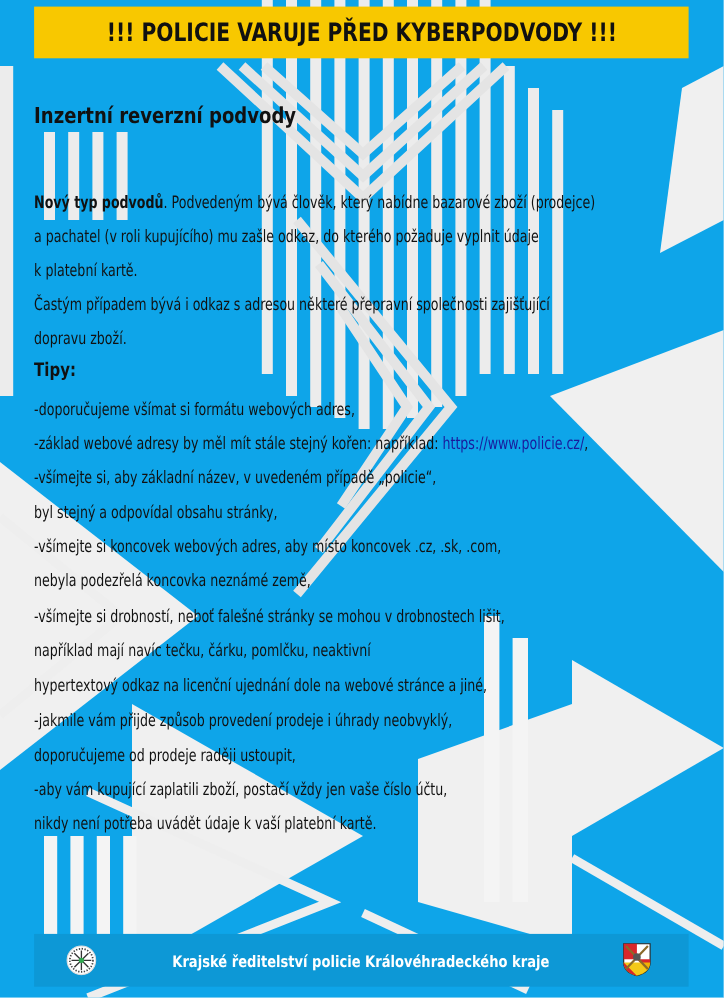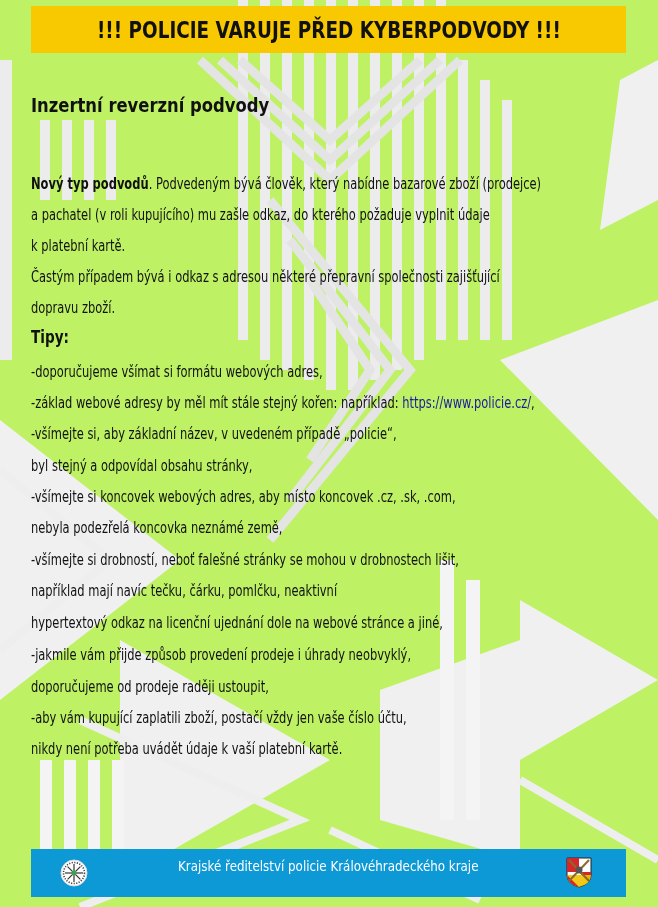--- a/index.html
+++ b/index.html
@@ -1,19 +1,19 @@
 <!DOCTYPE html>
 <html><head>
   <meta charset="utf-8">
   <style>
     * { box-sizing: border-box; margin: 0; padding: 0; }
     html, body { width: 658px; height: 907px; overflow: hidden; background: #ffffff; }
     body { position: relative; font-family: "Liberation Sans", "DejaVu Sans", sans-serif; color: #111111; }
 
-    .page { position: absolute; left: 0; top: 0; width: 658px; height: 907px; background: #bef264; overflow: hidden; }
+    .page { position: absolute; left: 0; top: 0; width: 658px; height: 907px; background: #0ea5e9; overflow: hidden; }
     .bg { position: absolute; left: 0; top: 0; width: 658px; height: 907px; z-index: 0; }
 
     .banner {
       position: absolute; left: 31px; top: 6px; width: 595px; height: 47px;
       background: #f8c800;
       display: flex; align-items: center; justify-content: center;
       z-index: 2;
     }
     .banner-text {
       font-family: "DejaVu Sans", sans-serif;
@@ -54,22 +54,22 @@
     }
     .link { color: #1a1a9c; text-decoration: none; }
 
     .footer {
       position: absolute; left: 31px; top: 849px; width: 595px; height: 48px;
       background: #0d98d6;
       z-index: 2;
     }
     .footer-text {
       position: absolute; left: 0; right: 0; top: 0; height: 34px;
-      display: flex; align-items: center; justify-content: center;
-      font-family: "DejaVu Sans", sans-serif; font-weight: normal;
+      display: flex; align-items: flex-end; justify-content: center;
+      font-family: "DejaVu Sans", sans-serif; font-weight: bold;
       font-size: 14.5px; color: #ffffff;
       white-space: nowrap;
     }
     .footer-text span { display: inline-block; transform: scaleX(0.82); }
     .police-emblem { position: absolute; left: 29px; top: 10px; width: 28px; height: 28px; }
     .region-emblem { position: absolute; left: 535px; top: 8px; width: 26px; height: 31px; }
   </style>
 </head>
 <body>
 

